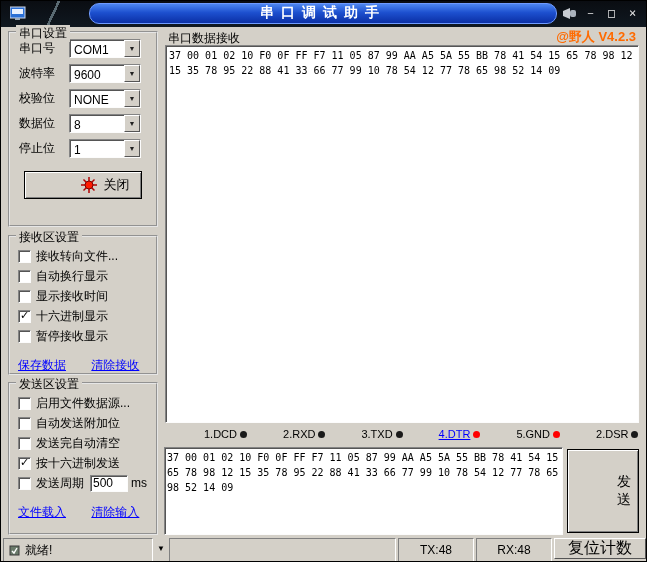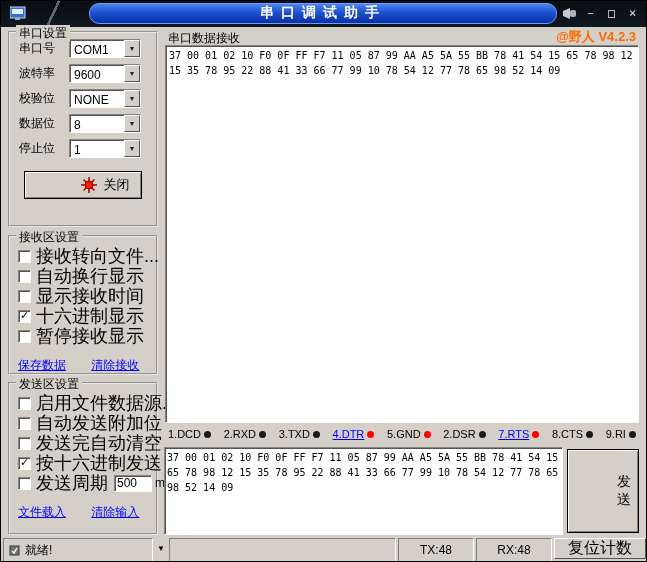--- a/index.html
+++ b/index.html
@@ -33,40 +33,40 @@
   .combo-val { flex:1; font-size:12px; padding:3px 0 0 4px; overflow:hidden; }
   .combo-btn { width:16px; background:#d4d0c8; border:1px solid; border-color:#fff #555 #555 #fff; font-size:7px; text-align:center; line-height:15px; color:#222; }
 
   .btn { background:#d4d0c8; border:1px solid #000; box-shadow:inset 1px 1px 0 #fff, inset -1px -1px 0 #808080; cursor:default;padding-left:44px; }
   .btn-toggle-port { display:flex; align-items:center; justify-content:center; gap:7px; width:118px; height:28px; margin:13px auto 0; font-size:13px; }
 
   .check-row { display:flex; align-items:center; margin:6px 0 0 8px; height:14px; white-space:nowrap; }
   .checkbox { width:13px; height:13px; flex:0 0 13px; background:#fff; border:1px solid; border-color:#848484 #fcfcfc #fcfcfc #848484; box-shadow:inset 1px 1px 0 #555; position:relative; }
   .checkbox .mark { display:none; position:absolute; left:1px; top:-2px; font-size:11px; font-weight:bold; color:#000; line-height:13px; }
   .checkbox.checked .mark { display:block; }
-  .check-label { font-size:18px; margin-left:5px; }
+  .check-label { font-size:12px; margin-left:5px; }
 
   .links-row { margin:14px 0 0 8px; }
   .link { color:#0000ff; text-decoration:underline; font-size:12px; cursor:default; }
   .link + .link { margin-left:22px; }
 
   .period-input { width:38px; height:17px; margin-left:6px; border:1px solid; border-color:#848484 #fcfcfc #fcfcfc #848484; box-shadow:inset 1px 1px 0 #555; font-size:12px; padding:0 2px; font-family:"Liberation Sans",sans-serif; }
   .period-unit { margin-left:3px; font-size:12px; }
 
   
   .recv-title { position:absolute; left:167px; top:29px; font-size:12px; }
   .version { position:absolute; right:10px; top:27px; font-size:13px; font-weight:bold; color:#ff6a00; }
   .databox { background:#fff; border:1px solid; border-color:#848484 #fcfcfc #fcfcfc #848484; box-shadow:inset 1px 1px 0 #555;
              font-family:"DejaVu Sans Mono",monospace; font-size:10px; line-height:15px; color:#000;
              white-space:pre-wrap; word-break:normal; overflow:hidden; }
   .recv-box { position:absolute; left:164px; top:44px; width:474px; height:378px; padding:2px 3px; }
   .send-box { position:absolute; left:163px; top:446px; width:399px; height:88px; padding:2px; }
 
   .indicators { position:absolute; left:164px; top:424px; width:474px; height:18px; display:flex; align-items:center; justify-content:space-between; padding:0 3px; font-size:11px; }
-  .ind { display:flex; align-items:center; }
+  .ind { display:flex; align-items:center;margin-left:36px; }
   .ind-label { color:#000; }
   .ind-label.checked { color:#0000ff; text-decoration:underline; }
   .dot { width:7px; height:7px; border-radius:50%; margin-left:3px; background:#000; }
 
   .send-btn { position:absolute; left:566px; top:448px; width:72px; height:84px; font-size:14px; letter-spacing:2px;
               display:flex; align-items:center; justify-content:center; }
 
   
   .statusbar { position:absolute; left:2px; top:537px; width:643px; height:21px; display:flex; gap:2px; align-items:stretch; }
   .sb-sec { border:1px solid; border-color:#808080 #fff #fff #808080; display:flex; align-items:center; padding:11px 5px; font-size:12px; }

